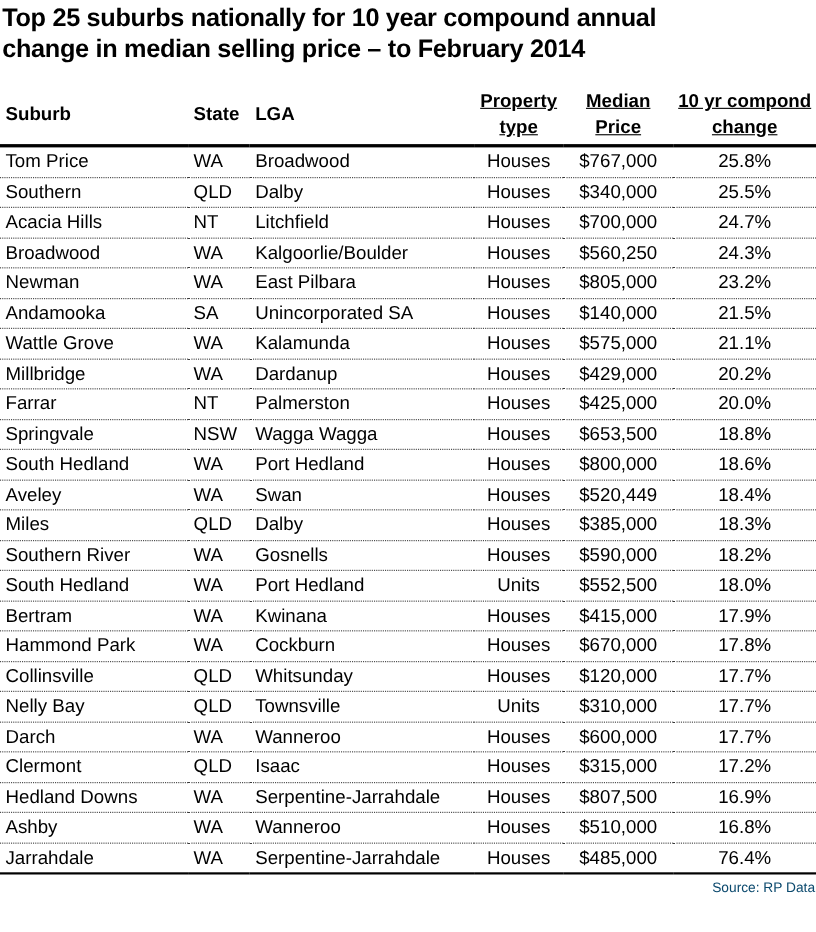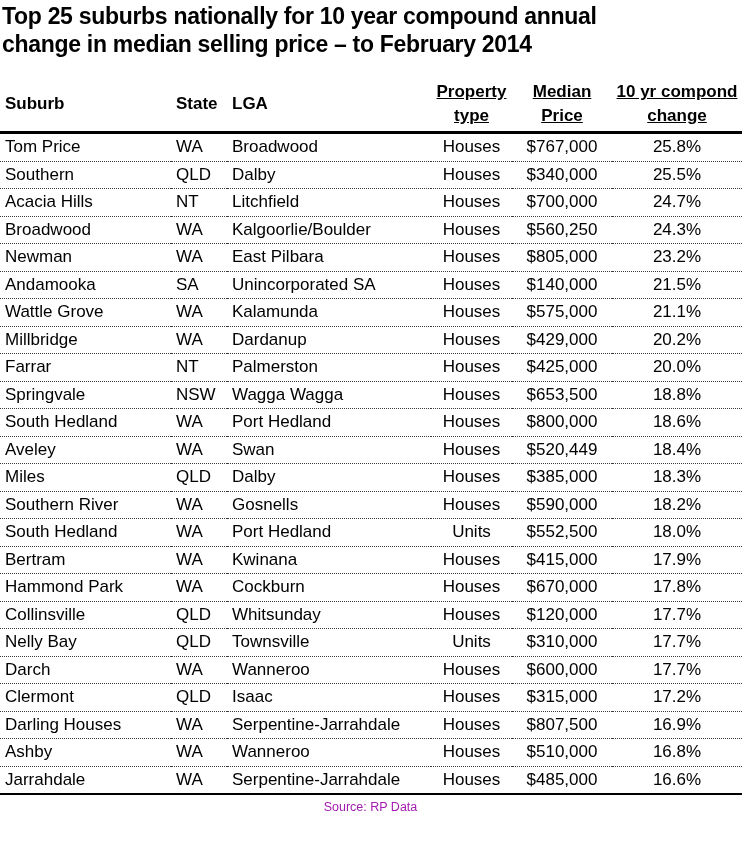--- a/index.html
+++ b/index.html
@@ -42,23 +42,23 @@
     overflow: hidden;
     border-bottom: 1px dotted #3a3a3a;
     vertical-align: middle;
   }
   tbody tr:last-child td {
     border-bottom: 2.5px solid #000000;
   }
   th.left, td.left { text-align: left; padding-left: 5px; }
   th.center, td.center { text-align: center; }
   .source {
-    text-align: center;
+    text-align: right;
     font-size: 12.5px;
-    color: #a21caf;
+    color: #0c4a6e;
     margin-top: 5px;
     padding-right: 1px;
   }
 </style>
 </head>
 <body>
 
 <div class="title">
   <div>Top 25 suburbs nationally for 10 year compound annual</div>
   <div>change in median selling price – to February 2014</div>
@@ -261,39 +261,39 @@
       </tr>
       <tr>
         <td class="left">Clermont</td>
         <td class="left">QLD</td>
         <td class="left">Isaac</td>
         <td class="center">Houses</td>
         <td class="center">$315,000</td>
         <td class="center">17.2%</td>
       </tr>
       <tr>
-        <td class="left">Darling Houses</td>
+        <td class="left">Hedland Downs</td>
         <td class="left">WA</td>
         <td class="left">Serpentine-Jarrahdale</td>
         <td class="center">Houses</td>
         <td class="center">$807,500</td>
         <td class="center">16.9%</td>
       </tr>
       <tr>
         <td class="left">Ashby</td>
         <td class="left">WA</td>
         <td class="left">Wanneroo</td>
         <td class="center">Houses</td>
         <td class="center">$510,000</td>
         <td class="center">16.8%</td>
       </tr>
       <tr>
         <td class="left">Jarrahdale</td>
         <td class="left">WA</td>
         <td class="left">Serpentine-Jarrahdale</td>
         <td class="center">Houses</td>
         <td class="center">$485,000</td>
-        <td class="center">16.6%</td>
+        <td class="center">76.4%</td>
       </tr>
     </tbody>
 </table>
 
 <div class="source">Source: RP Data</div>
 
 </body></html>

